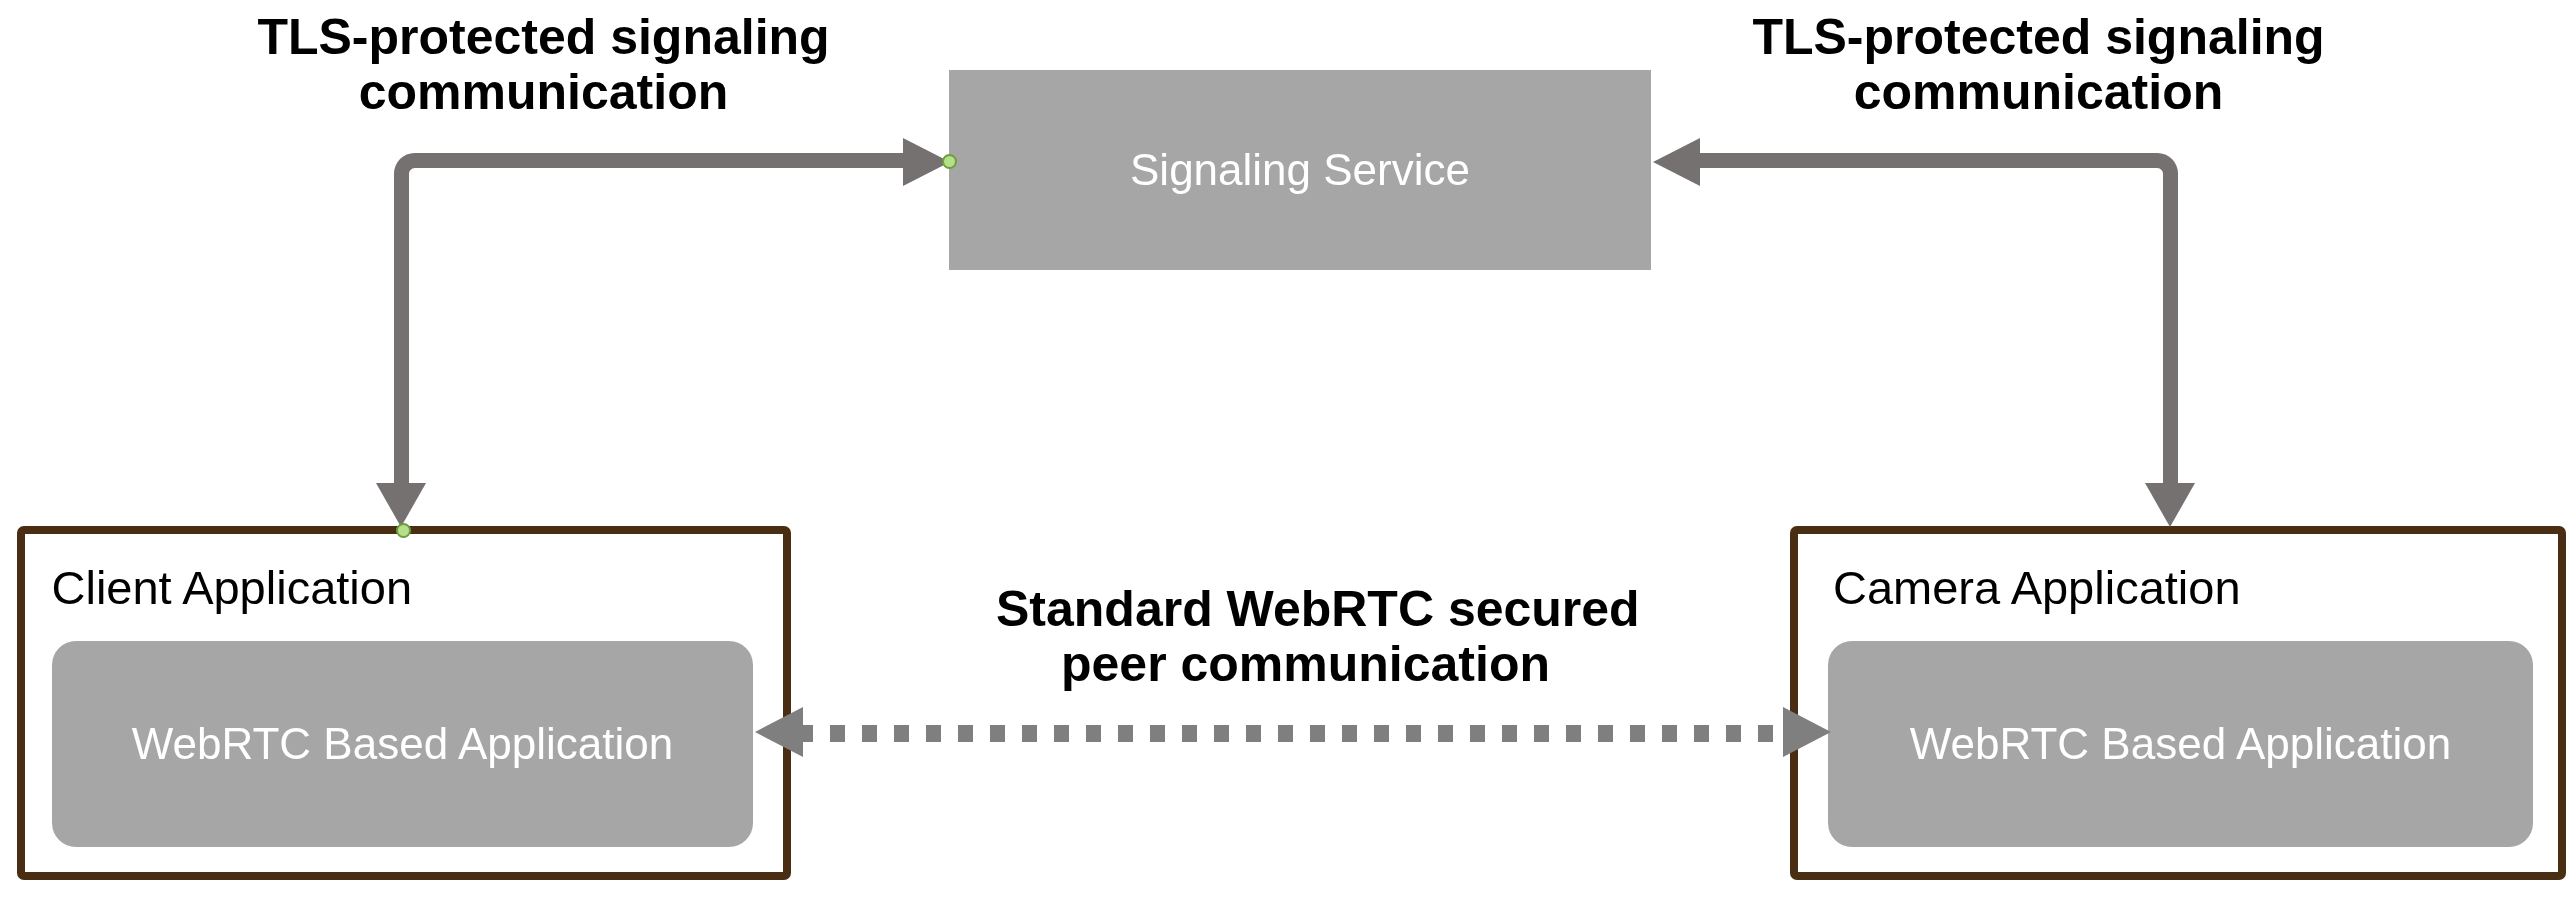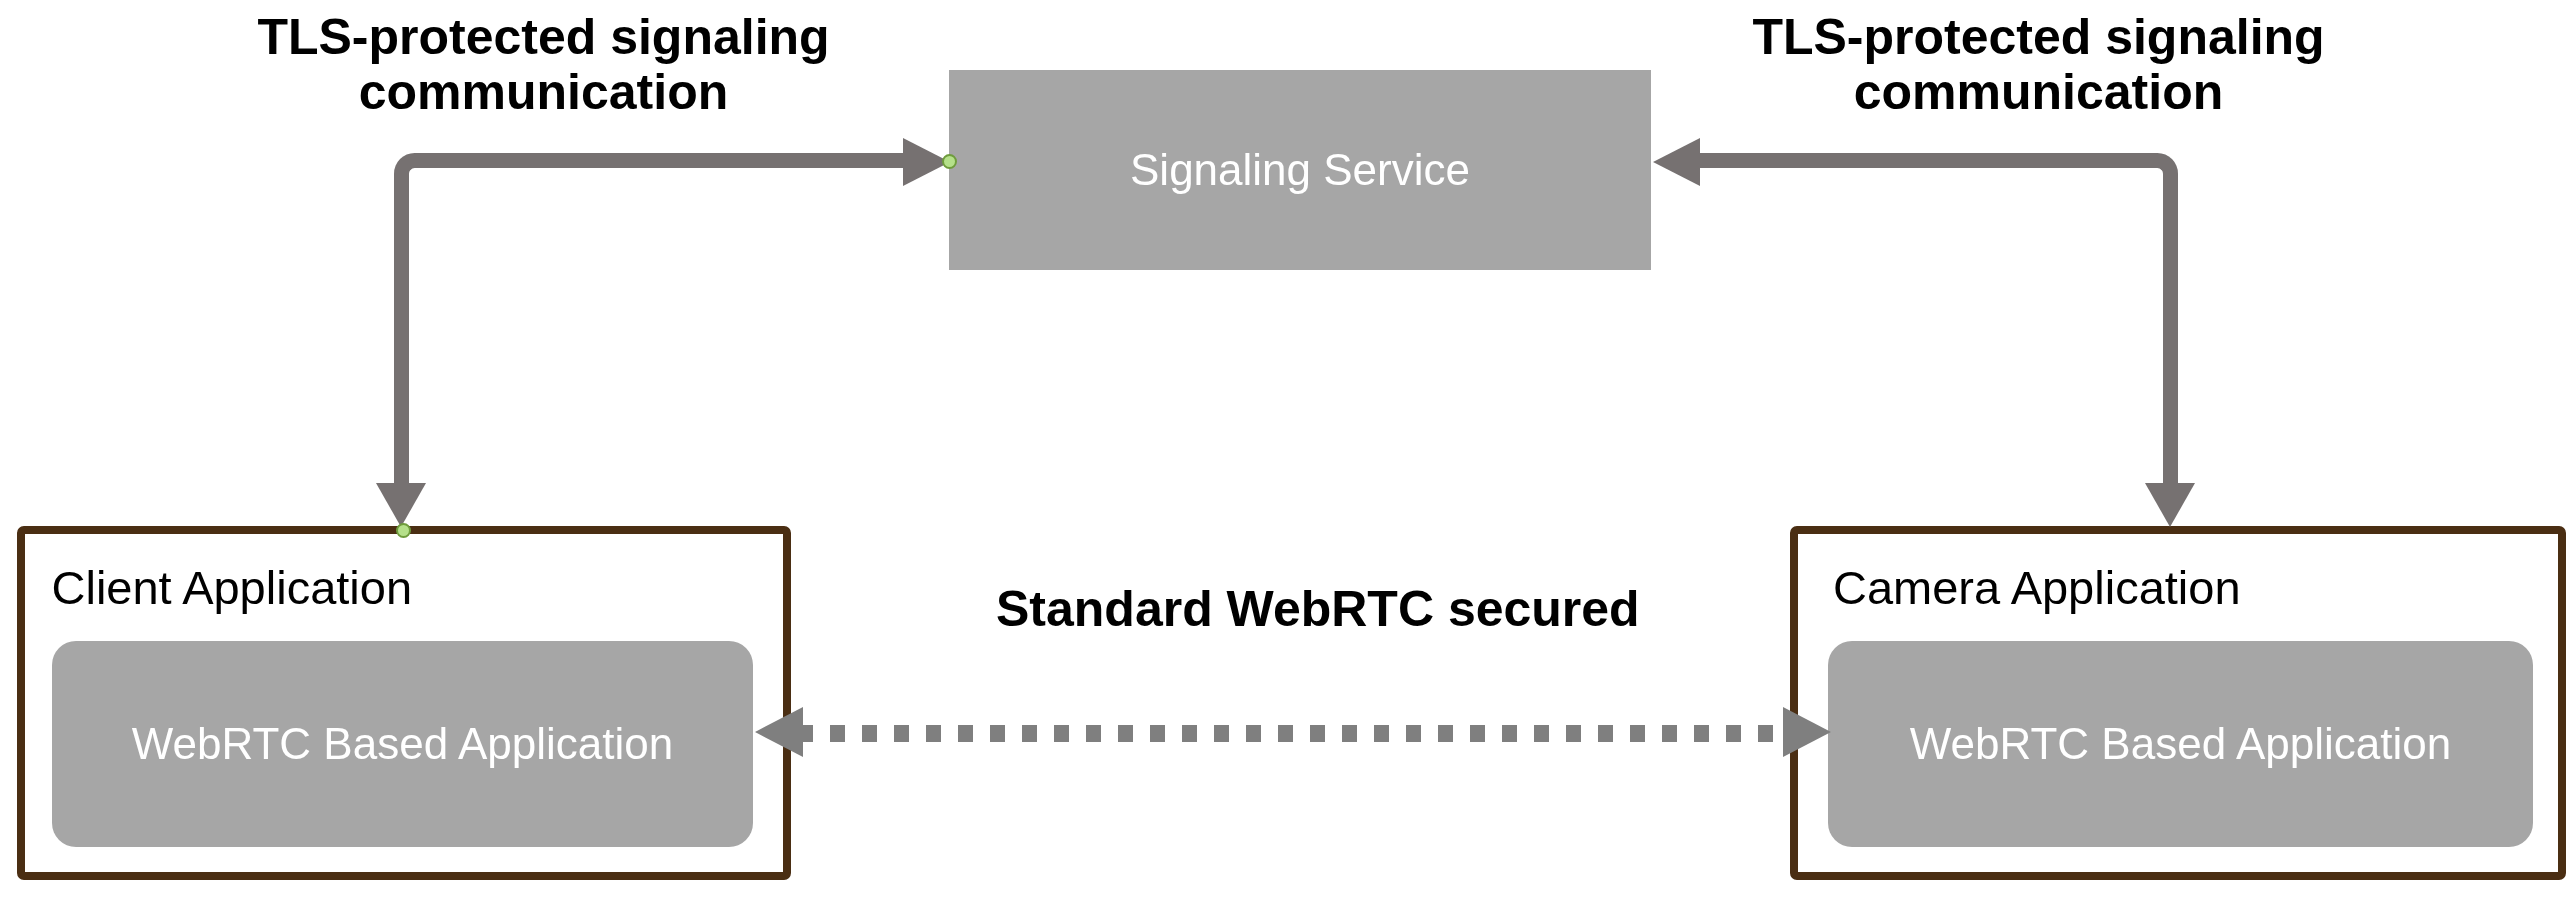--- a/index.html
+++ b/index.html
@@ -153,20 +153,21 @@
     <div>communication</div>
   </div>
 
   <div class="conn-label right">
     <div>TLS-protected signaling</div>
     <div>communication</div>
   </div>
 
   <div class="conn-label peer">
     <div>Standard WebRTC secured</div>
+    <div>peer communication</div>
   </div>
 
   <div class="app-box client">
     <div class="app-title">Client Application</div>
     <div class="inner-node">
       <span>WebRTC Based Application</span>
     </div>
   </div>
 
   <div class="app-box camera">

